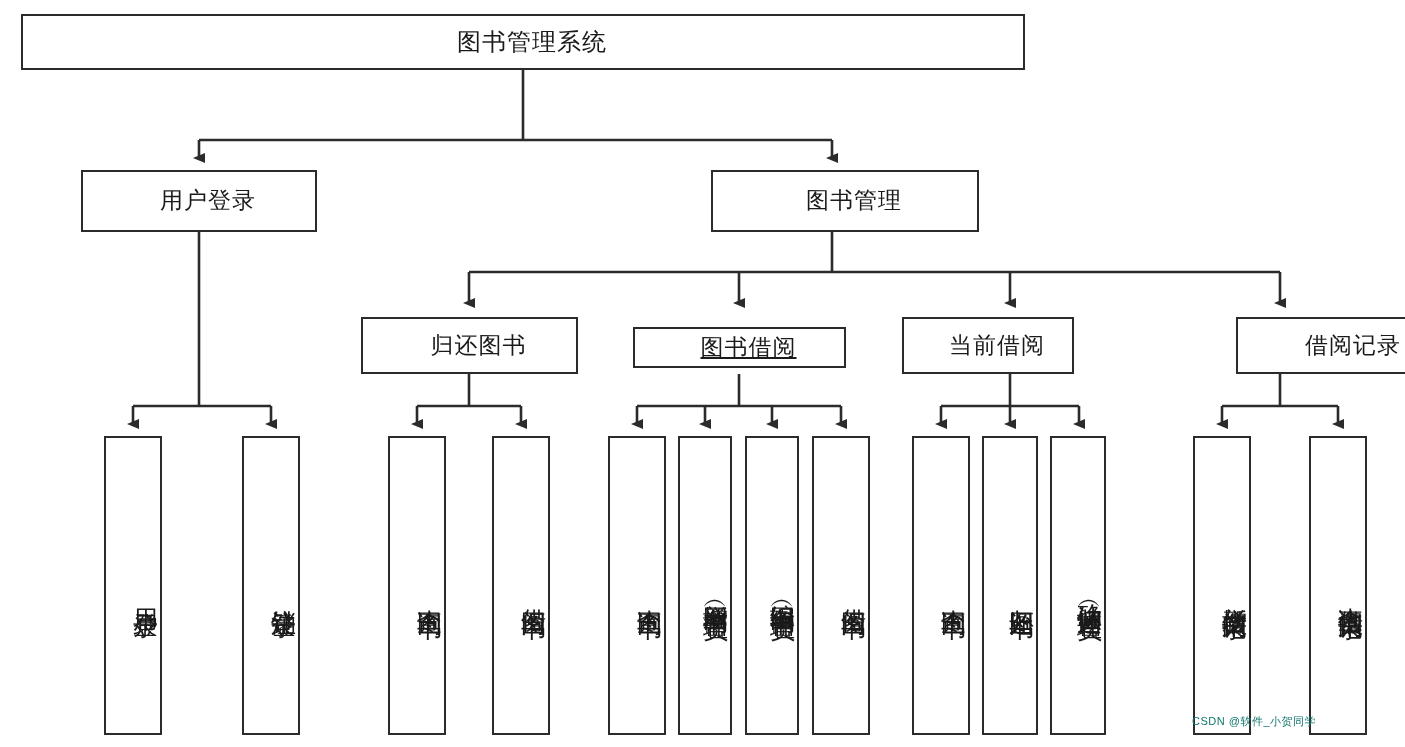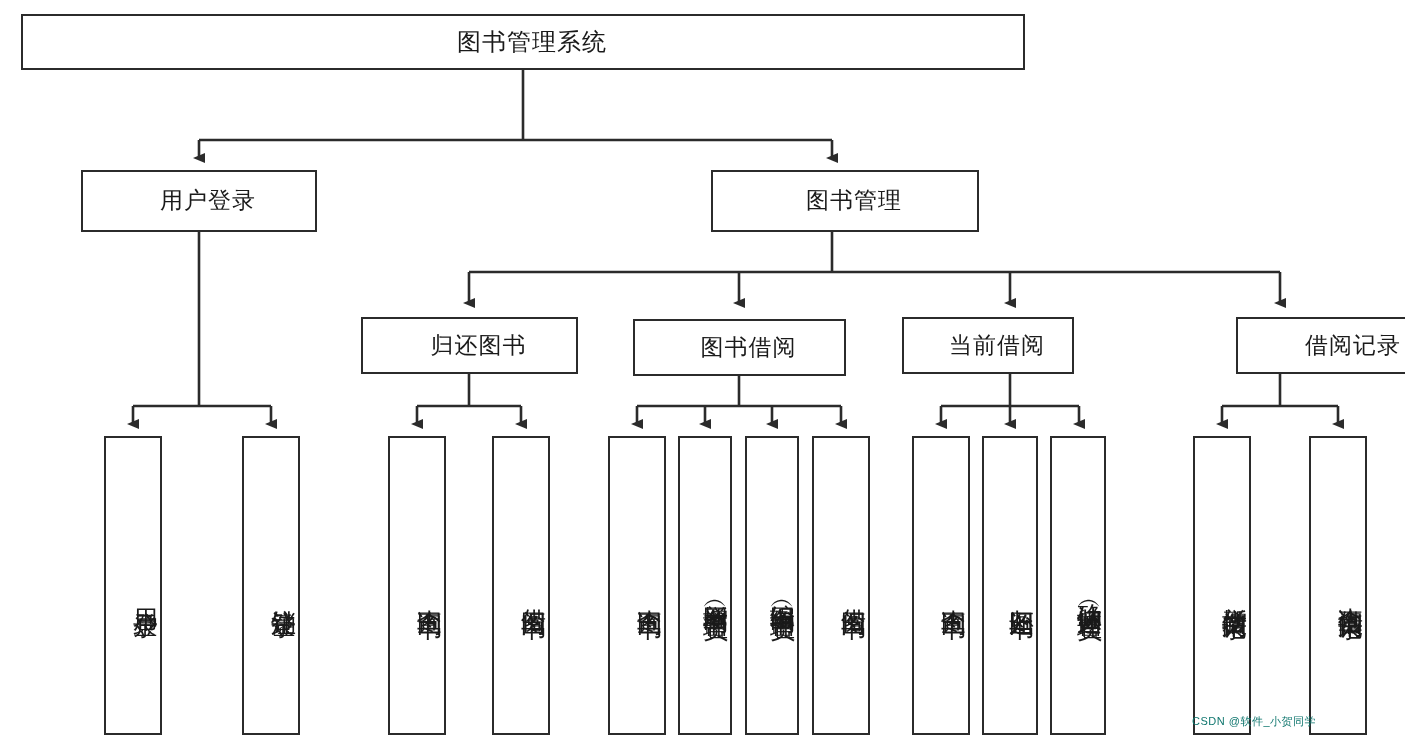--- a/index.html
+++ b/index.html
@@ -117,21 +117,21 @@
       <path d="M1338,406 L1338,424" marker-end="url(#arrow)"></path>
     </g>
   </svg>
 
   <div class="node horiz root" style="left:21px; top:14px; width:1004px; height:56px;">图书管理系统</div>
 
   <div class="node horiz" style="left:81px; top:170px; width:236px; height:62px;">用户登录</div>
   <div class="node horiz" style="left:711px; top:170px; width:268px; height:62px;">图书管理</div>
 
   <div class="node horiz" style="left:361px; top:317px; width:217px; height:57px;">归还图书</div>
-  <div class="node horiz" style="left:633px; top:319px; width:213px; height:57px;">图书借阅</div>
+  <div class="node horiz" style="left:633px; top:327px; width:213px; height:41px;text-decoration:underline;">图书借阅</div>
   <div class="node horiz" style="left:902px; top:317px; width:172px; height:57px;">当前借阅</div>
   <div class="node horiz" style="left:1236px; top:317px; width:216px; height:57px;">借阅记录</div>
 
   <div class="node vert" style="left:104px; top:436px; width:58px; height:299px;">用户登录</div>
   <div class="node vert" style="left:242px; top:436px; width:58px; height:299px;">注销登录</div>
 
   <div class="node vert" style="left:388px; top:436px; width:58px; height:299px;">查询图书</div>
   <div class="node vert" style="left:492px; top:436px; width:58px; height:299px;">借阅图书</div>
 
   <div class="node vert" style="left:608px; top:436px; width:58px; height:299px;">查询图书</div>

